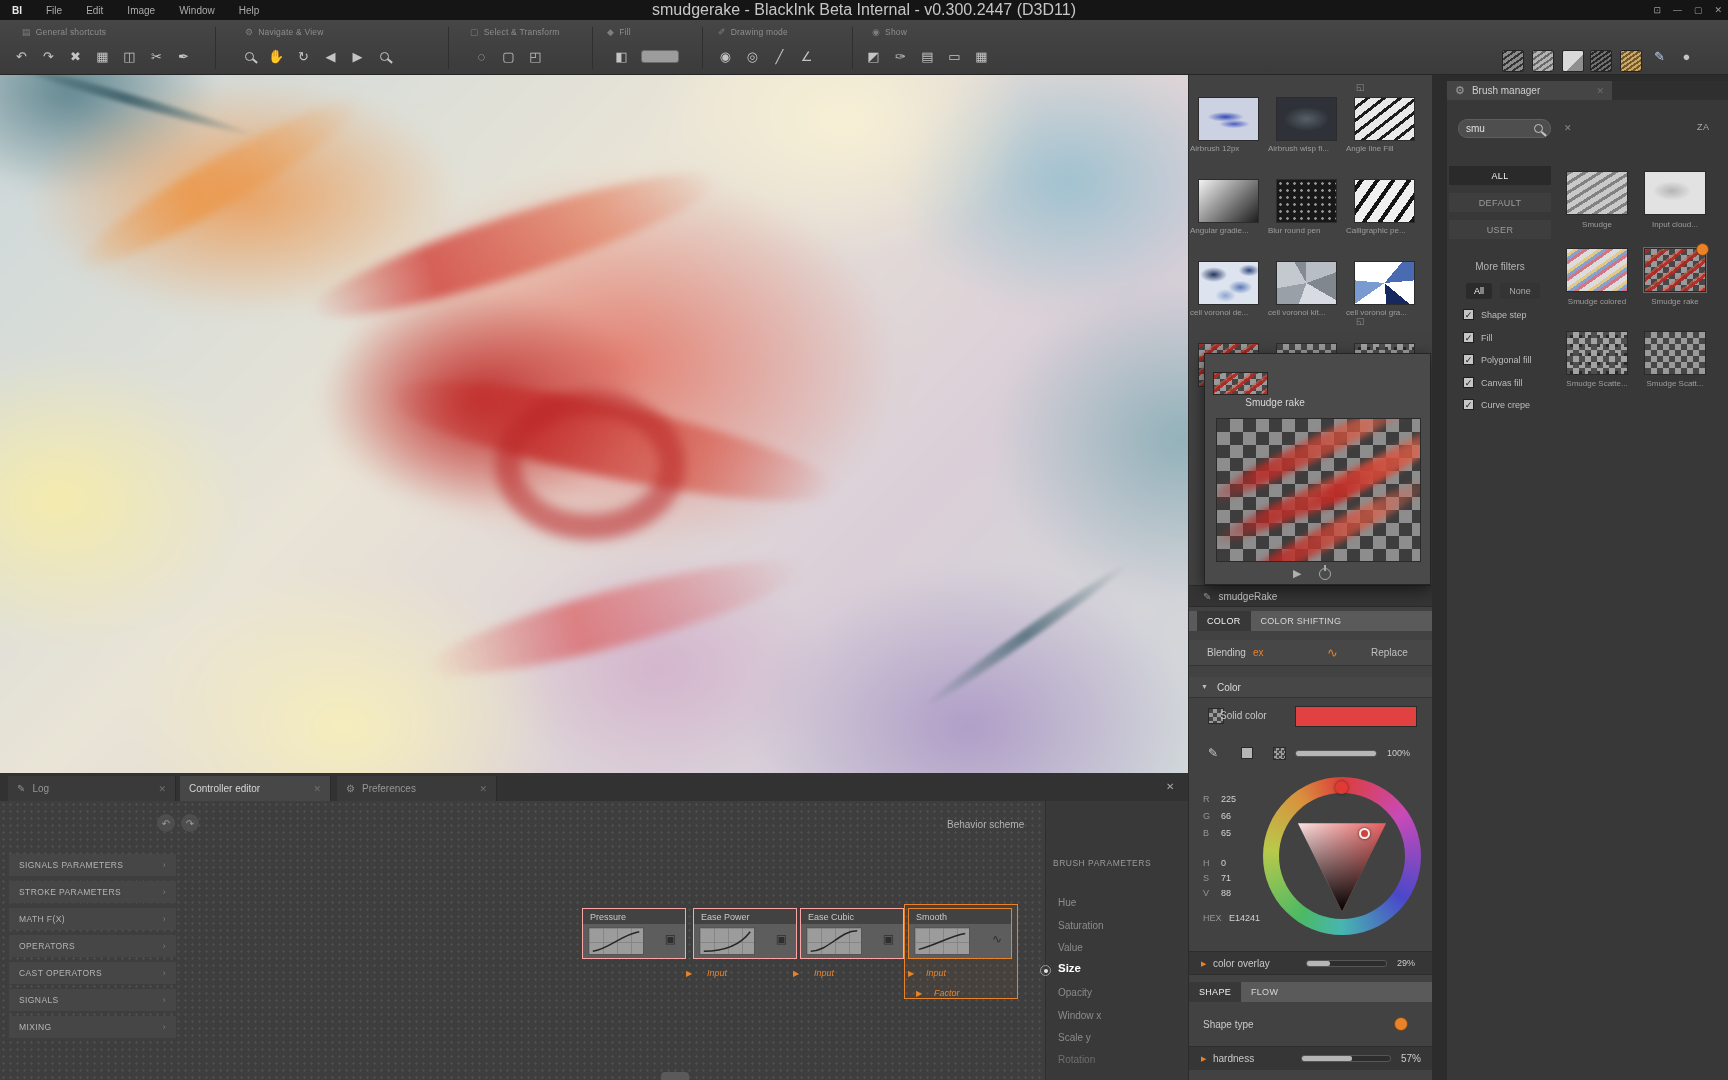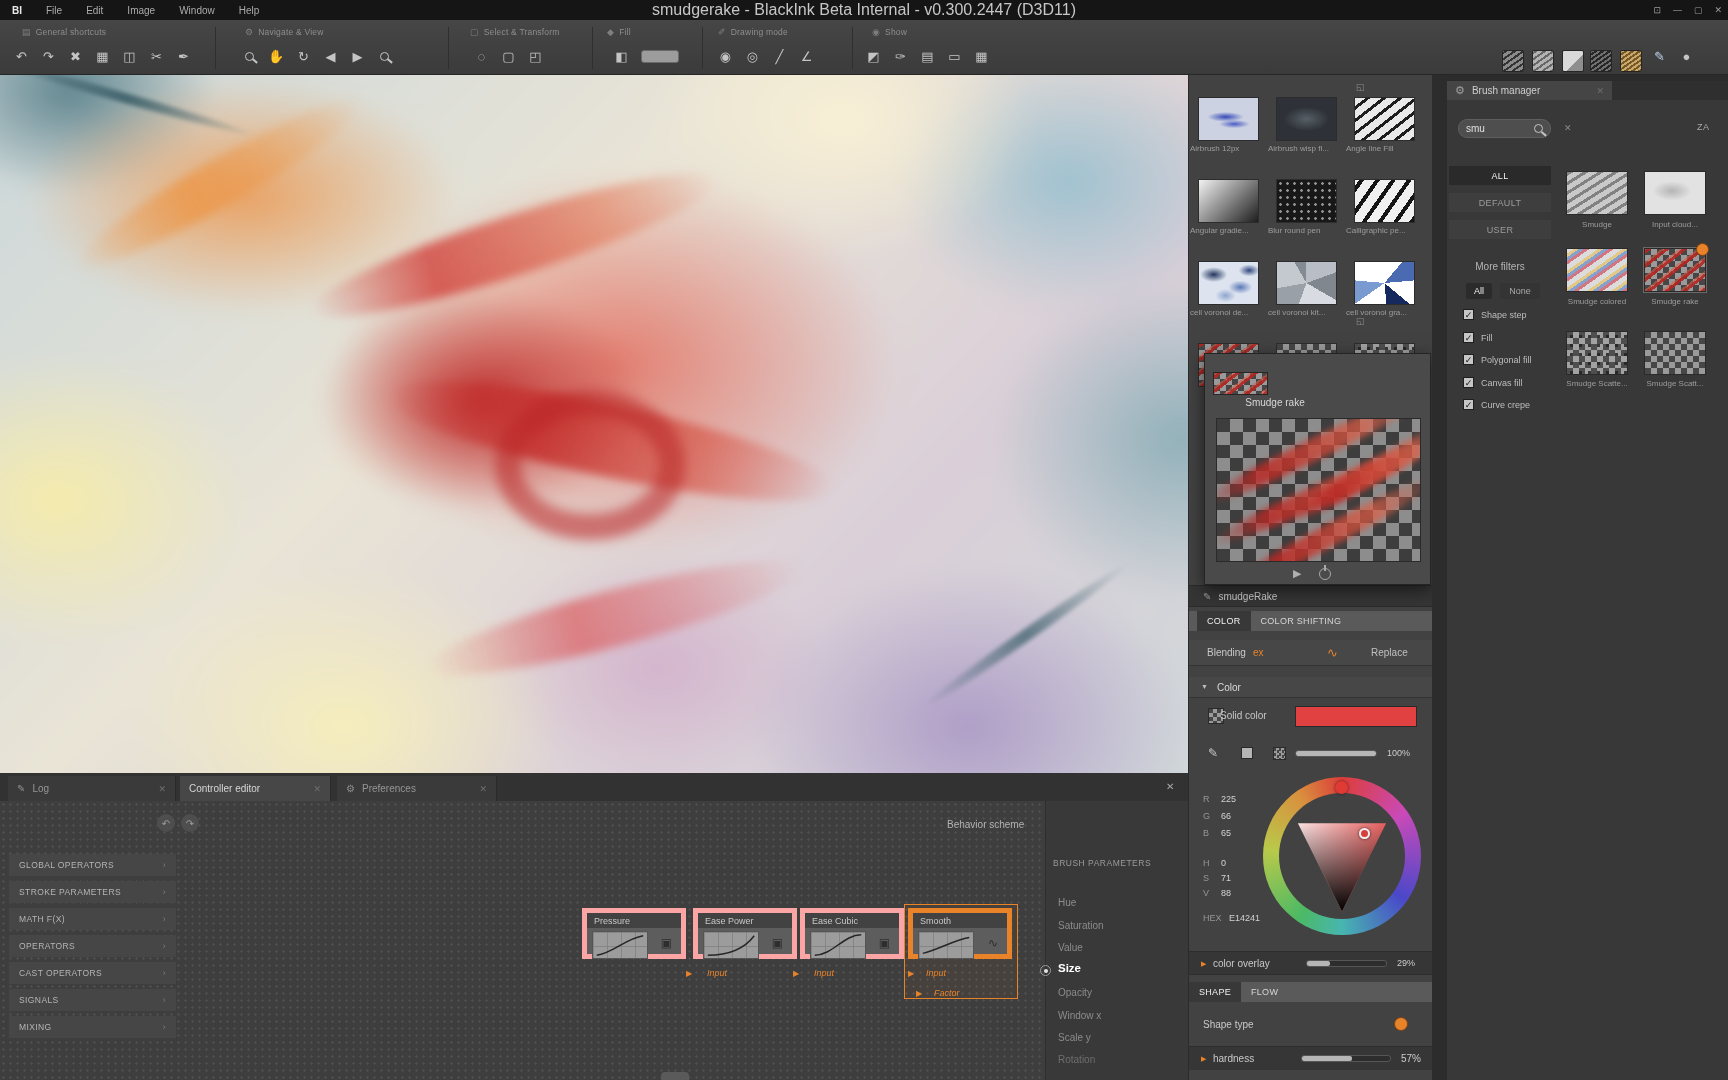--- a/index.html
+++ b/index.html
@@ -116,21 +116,21 @@
 
 #bottom-panel{position:absolute;left:0;top:773px;width:1188px;height:307px;background:#323232;overflow:hidden}
 #bp-dots{position:absolute;left:0;top:28px;width:1188px;height:279px;background:#3e3e3e;background-image:radial-gradient(rgba(90,90,90,.55) 1px,transparent 1.4px);background-size:7px 7px}
 .bp-tab{position:absolute;top:3px;height:25px;display:flex;align-items:center;gap:7px;padding:0 9px;font-size:10px;color:#969696;background:#3a3a3a;border-right:1px solid #2a2a2a;cursor:pointer}
 .bp-tab.active{background:#474747;color:#d6d6d6}
 .bp-tab .grow{flex:1}
 .tab-x{color:#6e6e6e;font-size:9px}
 .circ-btn{position:absolute;width:18px;height:18px;border-radius:50%;background:#4e4e4e;color:#9c9c9c;display:flex;align-items:center;justify-content:center;font-size:10px;cursor:pointer}
 .ll-row{position:absolute;left:9px;width:167px;height:22px;background:#464646;display:flex;align-items:center;padding:0 10px;font-size:8.5px;color:#b5b5b5;letter-spacing:.4px;cursor:pointer}
 .ll-row .grow{flex:1}
-.node{position:absolute;width:104px;height:51px;background:#5d5d5d;border:5px solid #fca5a5}
+.node{position:absolute;width:104px;height:51px;background:#5d5d5d;border:1px solid #fca5a5}
 .node.sel{border-color:#e8832a}
 .node-head{height:15px;background:#424242;color:#c8c8c8;font-size:9px;display:flex;align-items:center;padding-left:7px}
 .node-body{position:relative;height:34px}
 .curve{position:absolute;left:5px;top:3px;width:56px;height:28px;background:#9c9c9c;background-image:linear-gradient(rgba(120,120,120,.6) 1px,transparent 1px),linear-gradient(90deg,rgba(120,120,120,.6) 1px,transparent 1px);background-size:14px 14px;border:1px solid #555}
 .curve svg{position:absolute;inset:0;width:100%;height:100%}
 .node-ico{position:absolute;right:9px;top:8px;color:#2e2e2e;font-size:12px}
 .port{position:absolute;color:#e8832a;font-style:italic;font-size:9px}
 .port-arrow{position:absolute;color:#e8832a;font-size:8px}
 .sel-box{position:absolute;border:1px solid #e8832a;background:rgba(232,131,42,.05)}
 .param{position:absolute;color:#8c8c8c;font-size:10px;cursor:pointer}
@@ -479,21 +479,21 @@
     <span style="position:absolute;left:1166px;top:8px;color:#a8a8a8;font-size:10px">✕</span>
 
     <div class="circ-btn" style="left:157px;top:41px">↶</div>
     <div class="circ-btn" style="left:181px;top:41px">↷</div>
     <span style="position:absolute;left:947px;top:46px;color:#b2b2b2">Behavior scheme</span>
     <span style="position:absolute;left:1050px;top:43px;color:#b8b8b8;font-size:12px">⊞</span>
     <span style="position:absolute;left:1076px;top:43px;color:#b8b8b8;font-size:12px">⟳</span>
     <span style="position:absolute;left:1102px;top:43px;color:#b8b8b8;font-size:12px">⊡</span>
 
     <div class="ll-row" style="top:81px">
-        <span class="grow">GLOBAL OPERATORS</span>
+        <span class="grow">SIGNALS PARAMETERS</span>
         <span style="color:#7e7e7e">›</span>
       </div>
     <div class="ll-row" style="top:108px">
         <span class="grow">STROKE PARAMETERS</span>
         <span style="color:#7e7e7e">›</span>
       </div>
     <div class="ll-row" style="top:135px">
         <span class="grow">MATH F(X)</span>
         <span style="color:#7e7e7e">›</span>
       </div>

